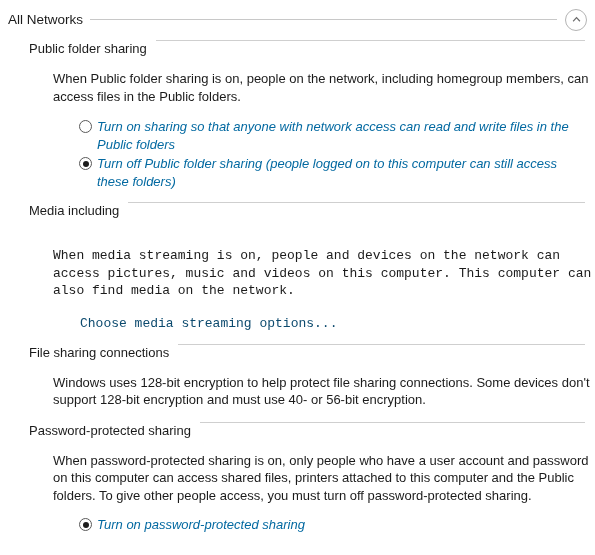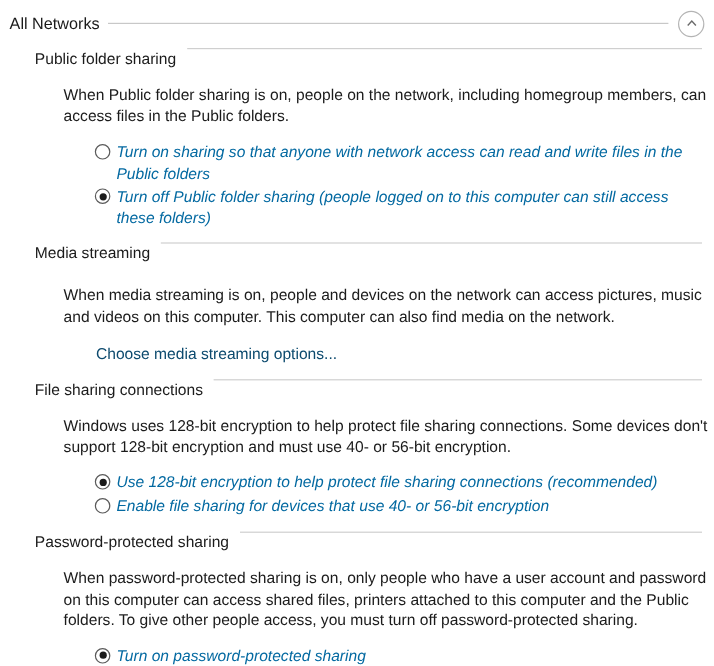--- a/index.html
+++ b/index.html
@@ -144,21 +144,21 @@
   }
   .radio-label {
     font-size: 13px;
     line-height: 17.5px;
     color: #0369a1;
     max-width: 478px;
     font-style: italic;
   }
 
   
-  .sec-media .section-body { margin-top: 17px; }
+  .sec-media .section-body { margin-top: 27px; font-family: Liberation Mono, monospace; }
   .sec-files .radio-list { margin-top: 12px; }
   .sec-pw .radio-list { margin-top: 12px; }
   .sec-pw { margin-top: 13px; }
   .sec-files { margin-top: 12px; }
   .sec-media { margin-top: 12px; }
 </style>
 </head>
 <body>
 
 <div class="page">
@@ -188,48 +188,38 @@
         <div class="radio-item checked">
           <span class="radio-mark"></span>
           <span class="radio-label">Turn off Public folder sharing (people logged on to this computer can still access these folders)</span>
         </div>
       </div>
     </div>
   </div>
 
   <div class="section sec-media">
     <div class="section-header">
-      <span class="sh-label">Media streaming</span>
+      <span class="sh-label">Media including</span>
       <span class="sh-rule"></span>
     </div>
     <div class="section-body">
       <p class="desc">When media streaming is on, people and devices on the network can access pictures, music and videos on this computer. This computer can also find media on the network.</p>
       <div class="link-row">
         <a class="link" href="#">Choose media streaming options...</a>
       </div>
     </div>
   </div>
 
   <div class="section sec-files">
     <div class="section-header">
       <span class="sh-label">File sharing connections</span>
       <span class="sh-rule"></span>
     </div>
     <div class="section-body">
       <p class="desc">Windows uses 128-bit encryption to help protect file sharing connections. Some devices don't support 128-bit encryption and must use 40- or 56-bit encryption.</p>
-      <div class="radio-list">
-        <div class="radio-item checked">
-          <span class="radio-mark"></span>
-          <span class="radio-label">Use 128-bit encryption to help protect file sharing connections (recommended)</span>
-        </div>
-        <div class="radio-item">
-          <span class="radio-mark"></span>
-          <span class="radio-label">Enable file sharing for devices that use 40- or 56-bit encryption</span>
-        </div>
-      </div>
     </div>
   </div>
 
   <div class="section sec-pw">
     <div class="section-header">
       <span class="sh-label">Password-protected sharing</span>
       <span class="sh-rule"></span>
     </div>
     <div class="section-body">
       <p class="desc">When password-protected sharing is on, only people who have a user account and password on this computer can access shared files, printers attached to this computer and the Public folders. To give other people access, you must turn off password-protected sharing.</p>

